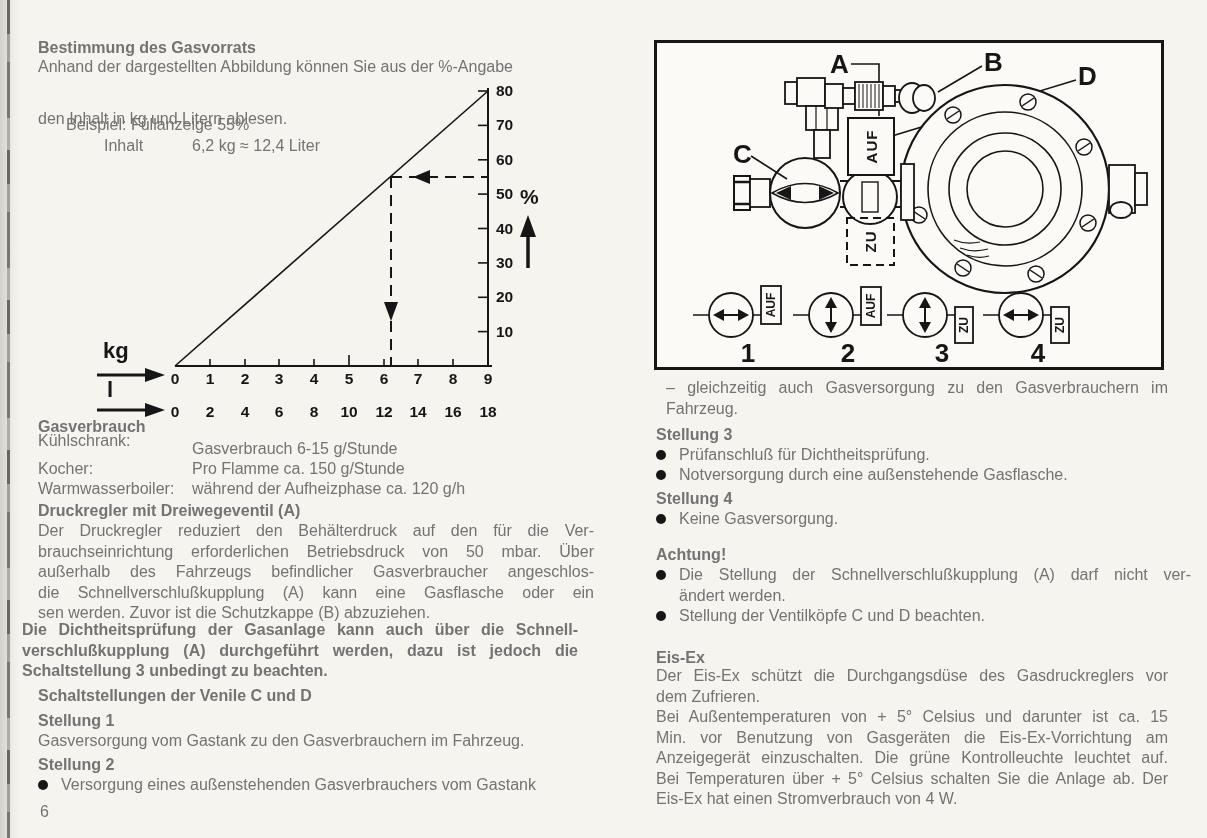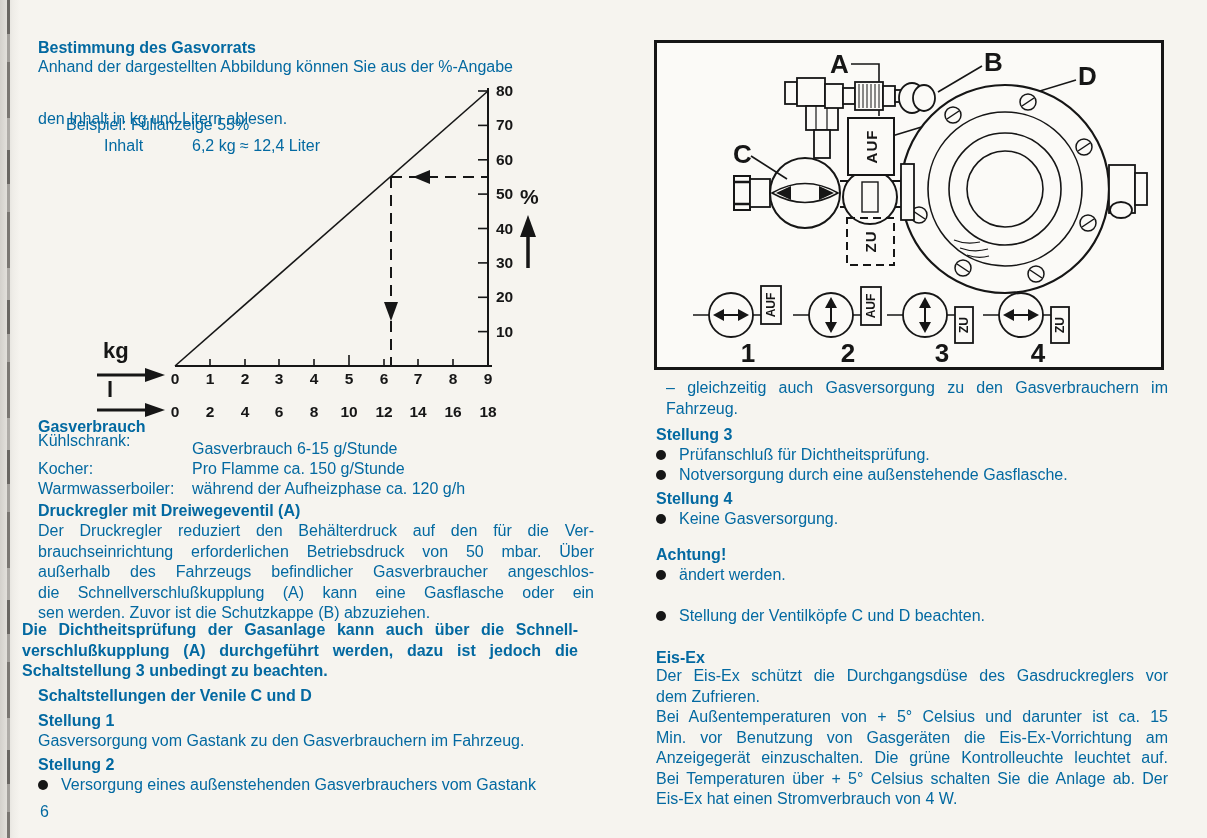--- a/index.html
+++ b/index.html
@@ -1,19 +1,19 @@
 <!DOCTYPE html>
 <html><head>
 <meta charset="utf-8">
 <style>
   html,body{margin:0;padding:0;background:#e8e6e1;}
   .page{position:relative;width:1207px;height:838px;background:#f6f4ef;overflow:hidden;
         font-family:"Liberation Sans",sans-serif;color:#161616;}
   .abs{position:absolute;}
-  .t{font-size:16px;line-height:20.5px;color:#0369a1;}
+  .t{font-size:16px;line-height:20.5px;color:#737373;}
   .b{font-weight:700;}
   .jl{text-align:justify;text-align-last:justify;}
   .lines div{min-height:20.5px;}
   .bullet{padding-left:23px;}
   .bullet .dot{position:absolute;left:0;top:5px;width:10px;height:10px;border-radius:50%;background:#161616;}
   svg text{font-family:"Liberation Sans",sans-serif;fill:#161616;}
   .scan-edge{position:absolute;left:0;top:0;width:20px;height:838px;
     background:linear-gradient(90deg,rgba(130,127,122,.30),rgba(190,187,182,.12) 65%,rgba(190,187,182,0));}
   .scan-line{position:absolute;left:7px;top:0;width:3px;height:838px;opacity:.75;
     background:repeating-linear-gradient(180deg,#403d3a 0 34px,#8d8a86 34px 62px,#55524e 62px 118px,#9c9995 118px 150px);}
@@ -321,20 +321,21 @@
 
   <div class="abs t b" style="left:656px;top:489px;">Stellung 4</div>
   <div class="abs t bullet" style="left:656px;top:509px;width:512px;">
     <span class="dot"></span>
     <span>Keine Gasversorgung.</span>
   </div>
 
   <div class="abs t b" style="left:656px;top:545px;">Achtung!</div>
   <div class="abs t bullet lines" style="left:656px;top:565px;width:512px;">
     <span class="dot"></span>
+    <div class="jl">Die Stellung der Schnellverschlußkupplung (A) darf nicht ver-</div>
     <div>ändert werden.</div>
   </div>
   <div class="abs t bullet" style="left:656px;top:606px;width:512px;">
     <span class="dot"></span>
     <span>Stellung der Ventilköpfe C und D beachten.</span>
   </div>
 
   <div class="abs t b" style="left:656px;top:648px;">Eis-Ex</div>
   <div class="abs t lines" style="left:656px;top:666px;width:512px;">
     <div class="jl">Der Eis-Ex schützt die Durchgangsdüse des Gasdruckreglers vor</div>

